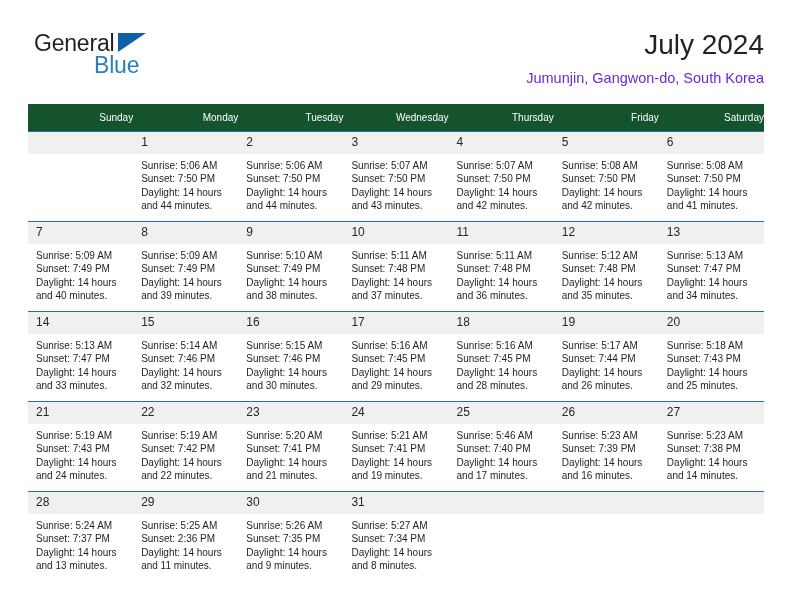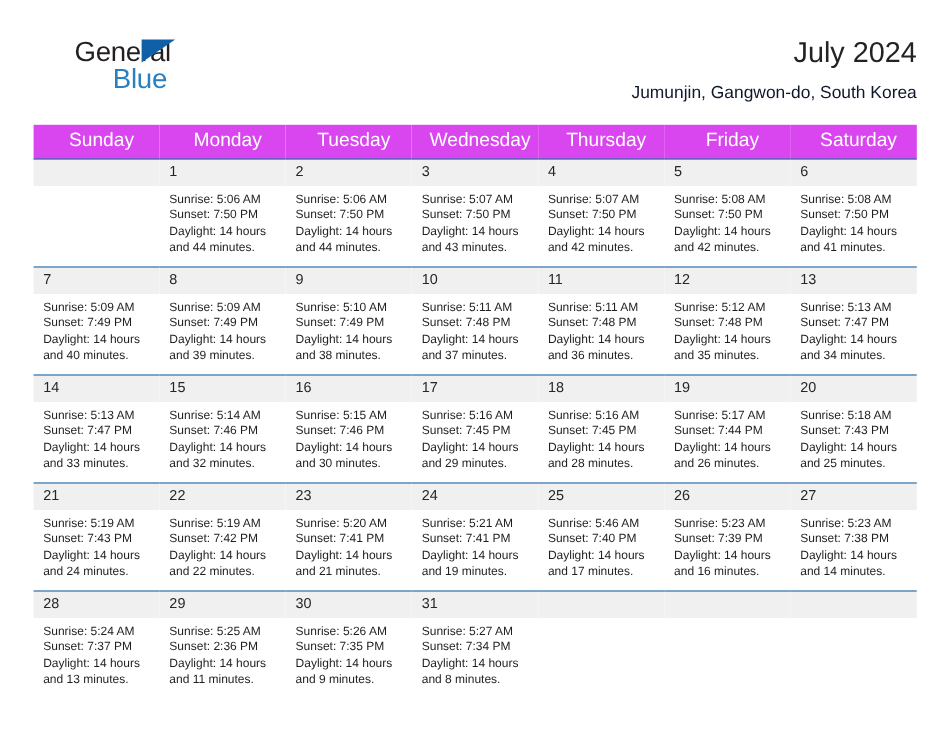--- a/index.html
+++ b/index.html
@@ -38,21 +38,20 @@
     height: 56px;
   }
   .brand-general {
     position: absolute;
     left: 0;
     top: 0;
     font-size: 23px;
     color: #231f20;
     letter-spacing: -0.2px;
     line-height: 26px;
-    margin-left: 28px;
   }
   .brand-blue {
     position: absolute;
     left: 60px;
     top: 22px;
     font-size: 23px;
     color: #2a7fc1;
     letter-spacing: -0.2px;
     line-height: 26px;
   }
@@ -66,51 +65,51 @@
     border-bottom: 19px solid transparent;
   }
 
   .title-block {
     position: absolute;
     right: 0;
     top: 0;
     text-align: right;
   }
   .cal-title {
-    font-size: 24px;
+    font-size: 28px;
     font-weight: normal;
     color: #232323;
     line-height: 34px;
     white-space: nowrap;
   }
   .cal-subtitle {
     margin-top: 7px;
     font-size: 14.5px;
-    color: #0f172a;
+    color: #6d28d9;
     line-height: 18px;
     white-space: nowrap;
   }
 
   
   .calendar {
     position: absolute;
     left: 28px;
     top: 104px;
     width: 736px;
     border-collapse: collapse;
     table-layout: fixed;
   }
   .calendar col { width: 105.14px; }
 
   thead th {
-    background: #d946ef;
+    background: #14532d;
     color: #ffffff;
-    font-size: 16px;
+    font-size: 10px;
     font-weight: normal;
-    text-align: center;
+    text-align: right;
     padding: 5px 0 5px 8px;
     height: 17px;
     vertical-align: middle;
     border: none;
   }
 
   tbody td {
     vertical-align: top;
     padding: 0;
     border-top: 1px solid #2a6ca8;

